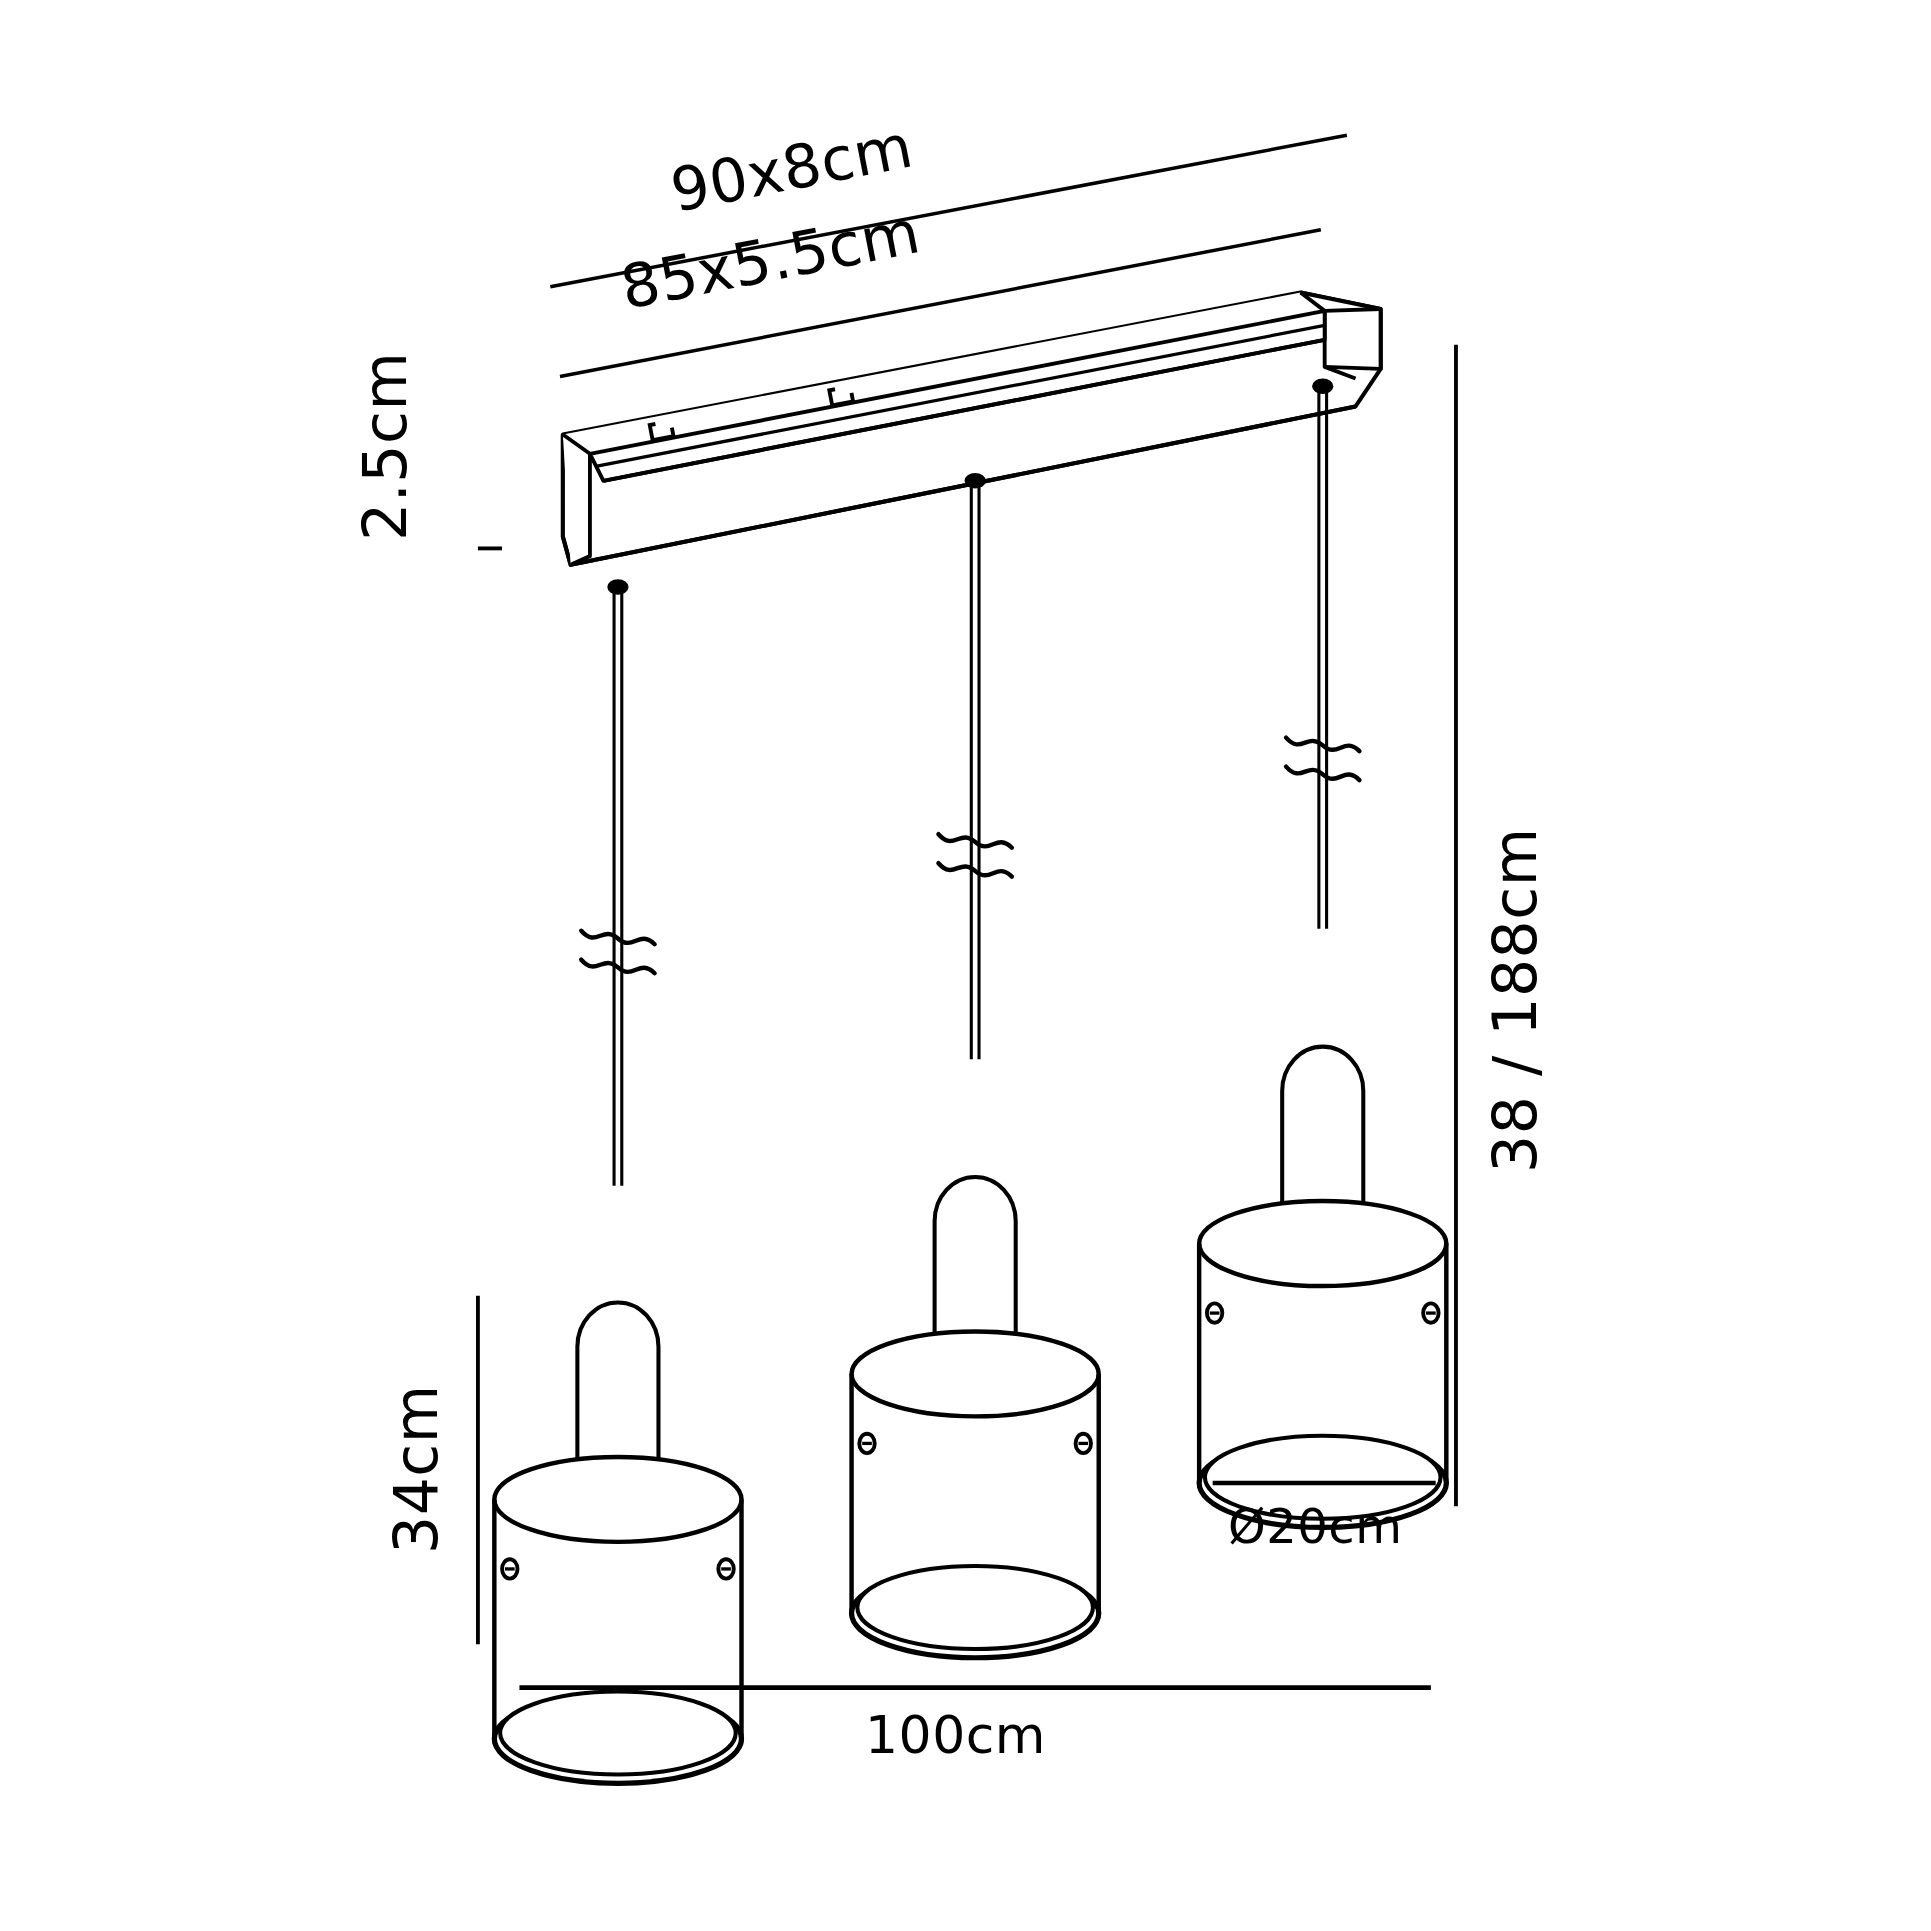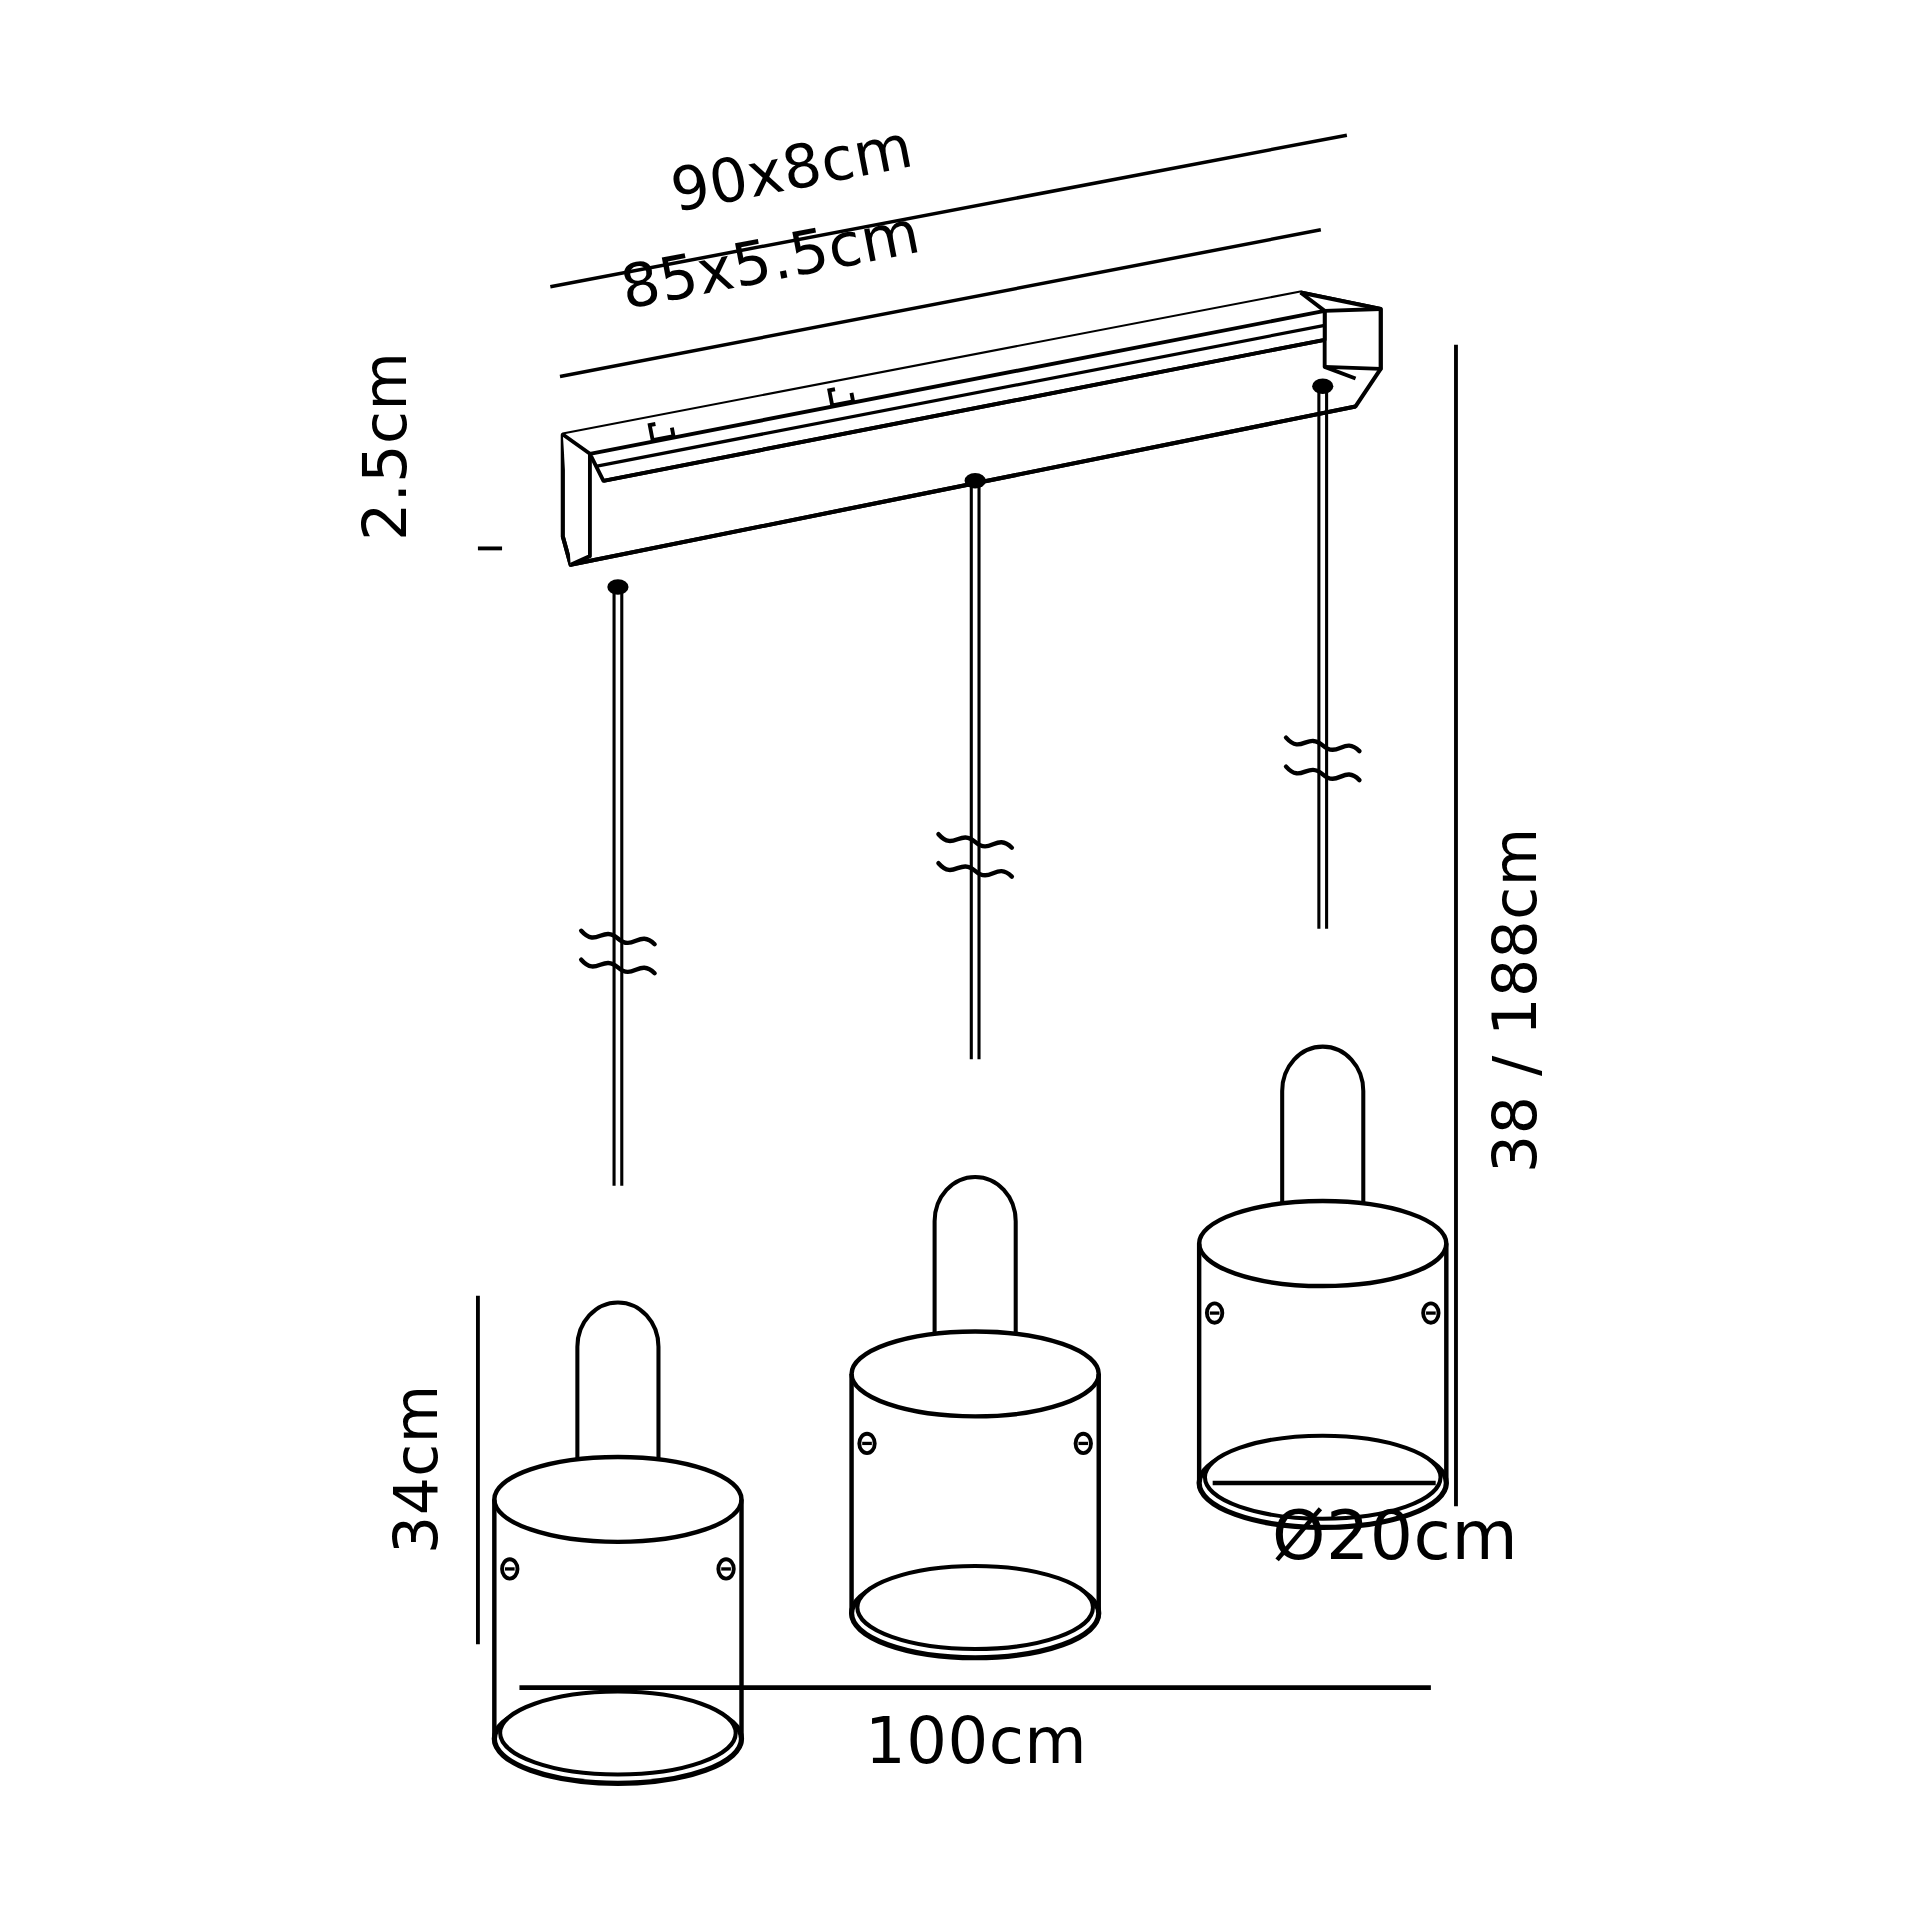--- a/index.html
+++ b/index.html
@@ -161,22 +161,22 @@
   </div>
 
   <div class="lbl" style="left:1485px;top:1173px;transform:rotate(-90deg);transform-origin:0 0;font-size:60px;">
     <span>38 / 188cm</span>
   </div>
 
   <div class="lbl" style="left:386px;top:1554px;transform:rotate(-90deg);transform-origin:0 0;font-size:60px;">
     <span>34cm</span>
   </div>
 
-  <div class="lbl" style="left:1272px;top:1502px;font-size:68px;">
+  <div class="lbl" style="left:1228px;top:1502px;font-size:48px;">
     <span>Ø20cm</span>
   </div>
 
-  <div class="lbl" style="left:865px;top:1709px;font-size:64px;">
+  <div class="lbl" style="left:865px;top:1709px;font-size:52px;">
     <span>100cm</span>
   </div>
 
 </div>
 
 
 </body></html>

